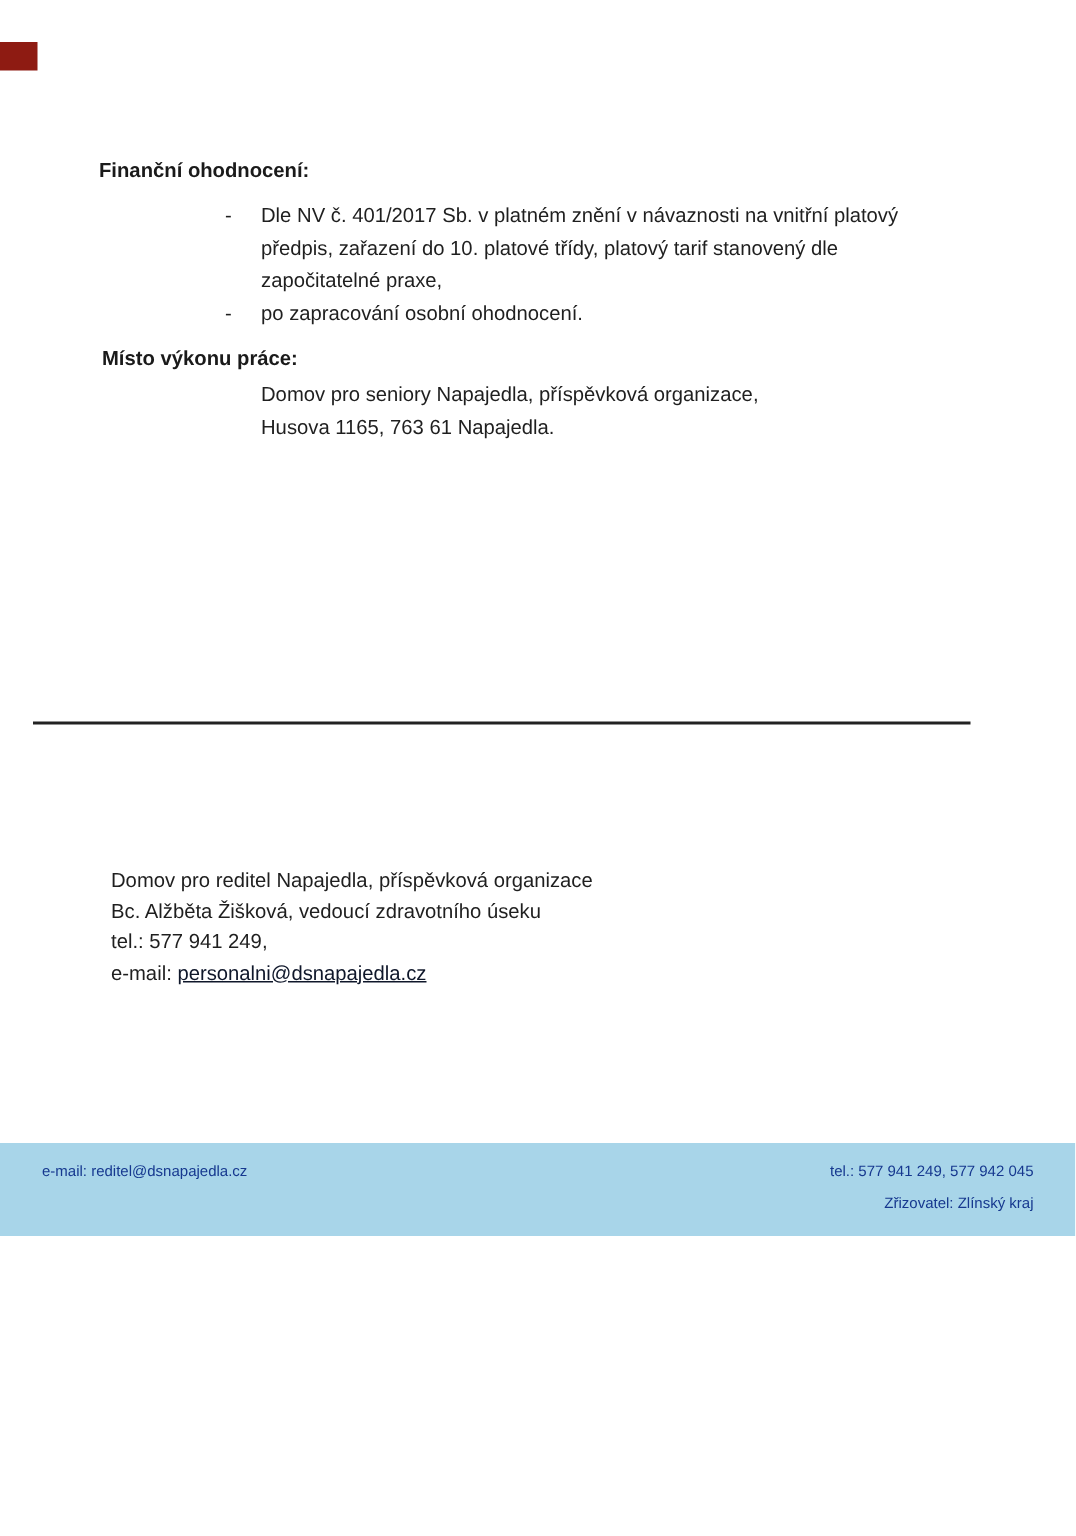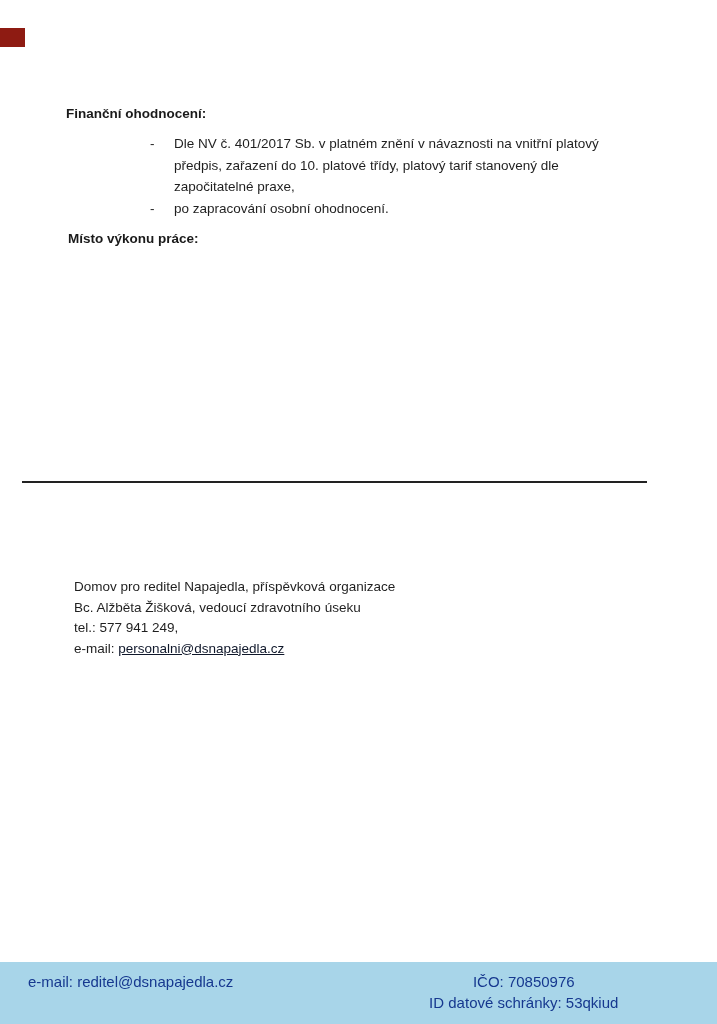--- a/index.html
+++ b/index.html
@@ -3,21 +3,21 @@
 <meta charset="utf-8">
 <style>
   html, body {
     margin: 0;
     padding: 0;
     background: #ffffff;
   }
   .page {
     position: relative;
     width: 717px;
-    height: 1024px;
+    height: 824px;
     background: #ffffff;
     overflow: hidden;
     font-family: "Liberation Sans", "DejaVu Sans", sans-serif;
     color: #1f1f1f;
     font-size: 13.5px;
   }
   .abs { position: absolute; }
   .red-mark {
     position: absolute;
     left: 0;
@@ -83,21 +83,21 @@
     position: absolute;
     left: 0;
     bottom: 0;
     width: 717px;
     height: 62px;
     background: #a8d5e9;
     box-sizing: border-box;
     display: flex;
     align-items: flex-start;
     padding: 9px 28px 0 28px;
-    font-size: 15px;
+    font-size: 10px;
     color: #16388f;
     line-height: 21px;
   }
   .footer-col { flex: 1 1 0; }
   .footer-col.center { text-align: center; }
   .footer-col.right { text-align: right; }
 </style>
 </head>
 <body>
 
@@ -113,37 +113,41 @@
       <div class="bullet-text">Dle NV č. 401/2017 Sb. v platném znění v návaznosti na vnitřní platový předpis, zařazení do 10. platové třídy, platový tarif stanovený dle započitatelné praxe,</div>
     </div>
     <div class="bullet-row">
       <div class="bullet-marker">-</div>
       <div class="bullet-text">po zapracování osobní ohodnocení.</div>
     </div>
   </div>
 
   <div class="abs heading" style="left:68px; top:231px;">Místo výkonu práce:</div>
 
+  <div class="abs addr-lines" style="left:174px; top:252px;">
+    <div>Domov pro seniory Napajedla, příspěvková organizace,</div>
+    <div>Husova 1165, 763 61 Napajedla.</div>
+  </div>
 
 
   <div class="divider"></div>
 
 
   <div class="abs contact-lines" style="left:74px; top:577px;">
     <div>Domov pro reditel Napajedla, příspěvková organizace</div>
     <div>Bc. Alžběta Žišková, vedoucí zdravotního úseku</div>
     <div>tel.: 577 941 249,</div>
     <div>
       <span>e-mail: </span><a class="email-link">personalni@dsnapajedla.cz</a>
     </div>
   </div>
 
   <div class="footer">
     <div class="footer-col">
       <div>e-mail: reditel@dsnapajedla.cz</div>
     </div>
-    <div class="footer-col center">
-      <div>IČO: 70850976</div>
-      <div>ID datové schránky: 53qkiud</div>
+    <div class="footer-col right">
+      <div>tel.: 577 941 249, 577 942 045</div>
+      <div>Zřizovatel: Zlínský kraj</div>
     </div>
   </div>
 
 </div>
 
 </body></html>

